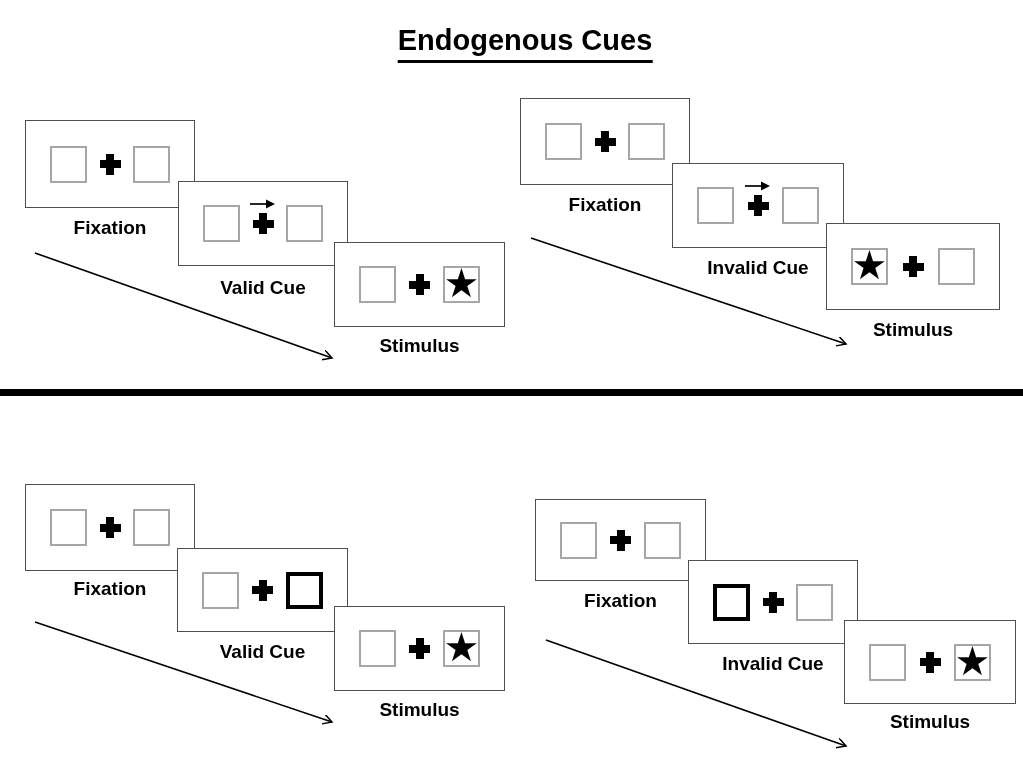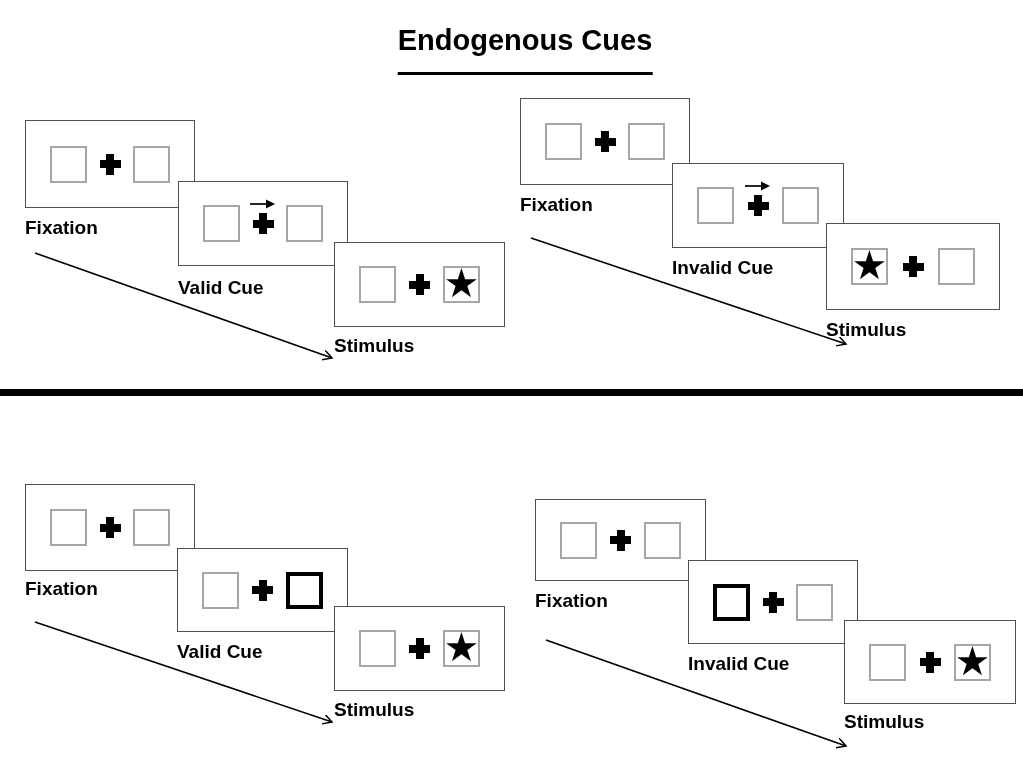--- a/index.html
+++ b/index.html
@@ -4,21 +4,21 @@
 <style>
   html,body{margin:0;padding:0;background:#fff;}
   .canvas{
     position:relative;width:1023px;height:767px;background:#ffffff;
     font-family:"Liberation Sans", sans-serif;color:#000;overflow:hidden;
   }
   .section-title{
     position:absolute;left:525px;transform:translateX(-50%);
     font-size:29px;font-weight:bold;white-space:nowrap;color:#000;
   }
-  .section-title .ul{border-bottom:3px solid #000;padding-bottom:16px;}
+  .section-title .ul{border-bottom:3px solid #000;padding-bottom:4px;}
   #titleEndo{top:24px;}
   #titleExo{top:416px;}
   .divider{position:absolute;left:0;top:389px;width:1023px;height:7px;background:#000;}
 
   .panel{
     position:absolute;background:#fff;border:1.4px solid #4f4f4f;
     display:flex;align-items:center;justify-content:space-between;
     padding:0 24px;box-sizing:border-box;
   }
   #pA1{left:25px;top:120px;width:170px;height:88px;}
@@ -28,21 +28,21 @@
   #pB2{left:672px;top:163px;width:172px;height:85px;}
   #pB3{left:826px;top:223px;width:174px;height:87px;}
   #pC1{left:25px;top:484px;width:170px;height:87px;}
   #pC2{left:177px;top:548px;width:171px;height:84px;}
   #pC3{left:334px;top:606px;width:171px;height:85px;}
   #pD1{left:535px;top:499px;width:171px;height:82px;}
   #pD2{left:688px;top:560px;width:170px;height:84px;}
   #pD3{left:844px;top:620px;width:172px;height:84px;}
 
   .plabel{
-    position:absolute;font-weight:bold;font-size:19px;
+    position:absolute;text-align:center;font-weight:bold;font-size:19px;
     line-height:1.15;color:#000;
   }
   #lA1{left:25px;top:217px;width:170px;}
   #lA2{left:178px;top:277px;width:170px;}
   #lA3{left:334px;top:335px;width:171px;}
   #lB1{left:520px;top:194px;width:170px;}
   #lB2{left:672px;top:257px;width:172px;}
   #lB3{left:826px;top:319px;width:174px;}
   #lC1{left:25px;top:578px;width:170px;}
   #lC2{left:177px;top:641px;width:171px;}

